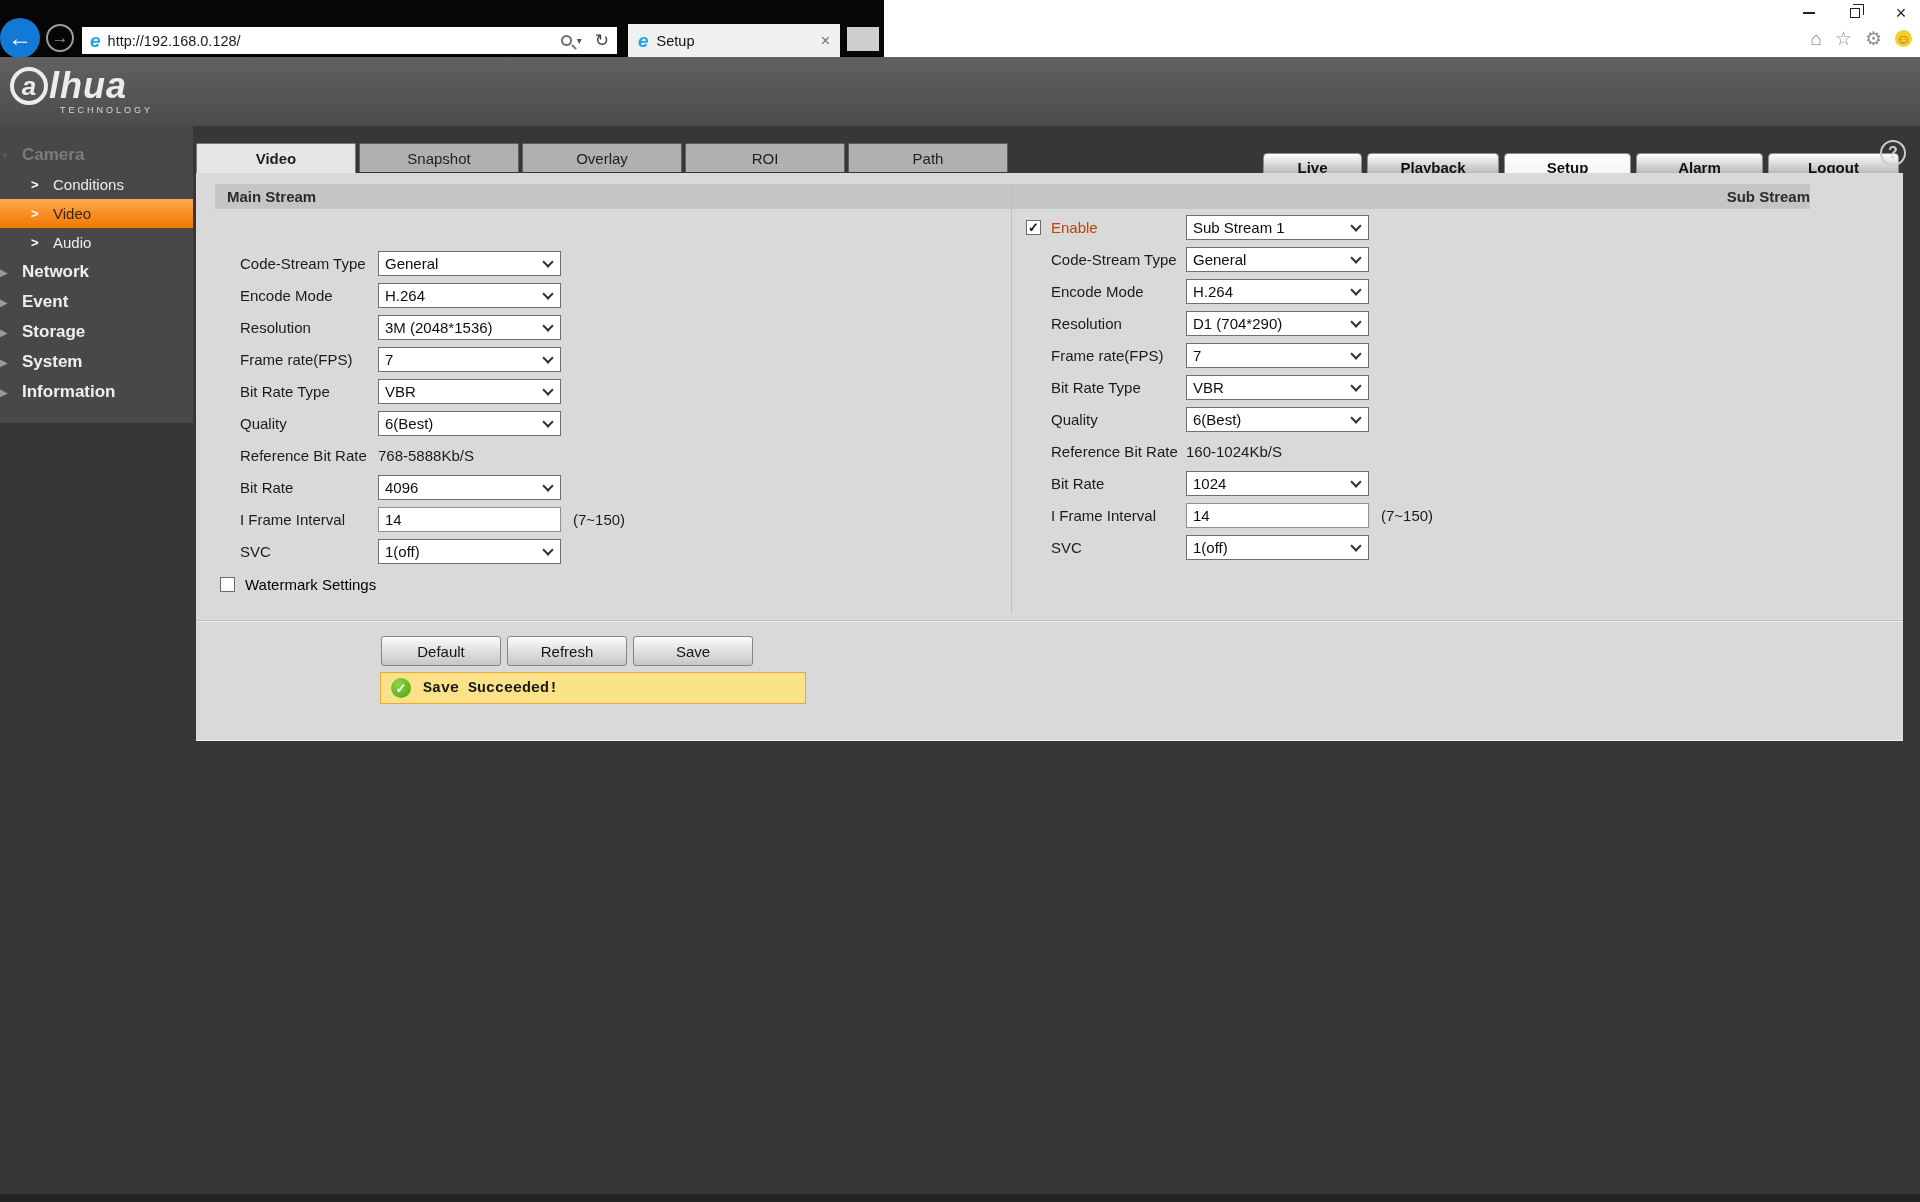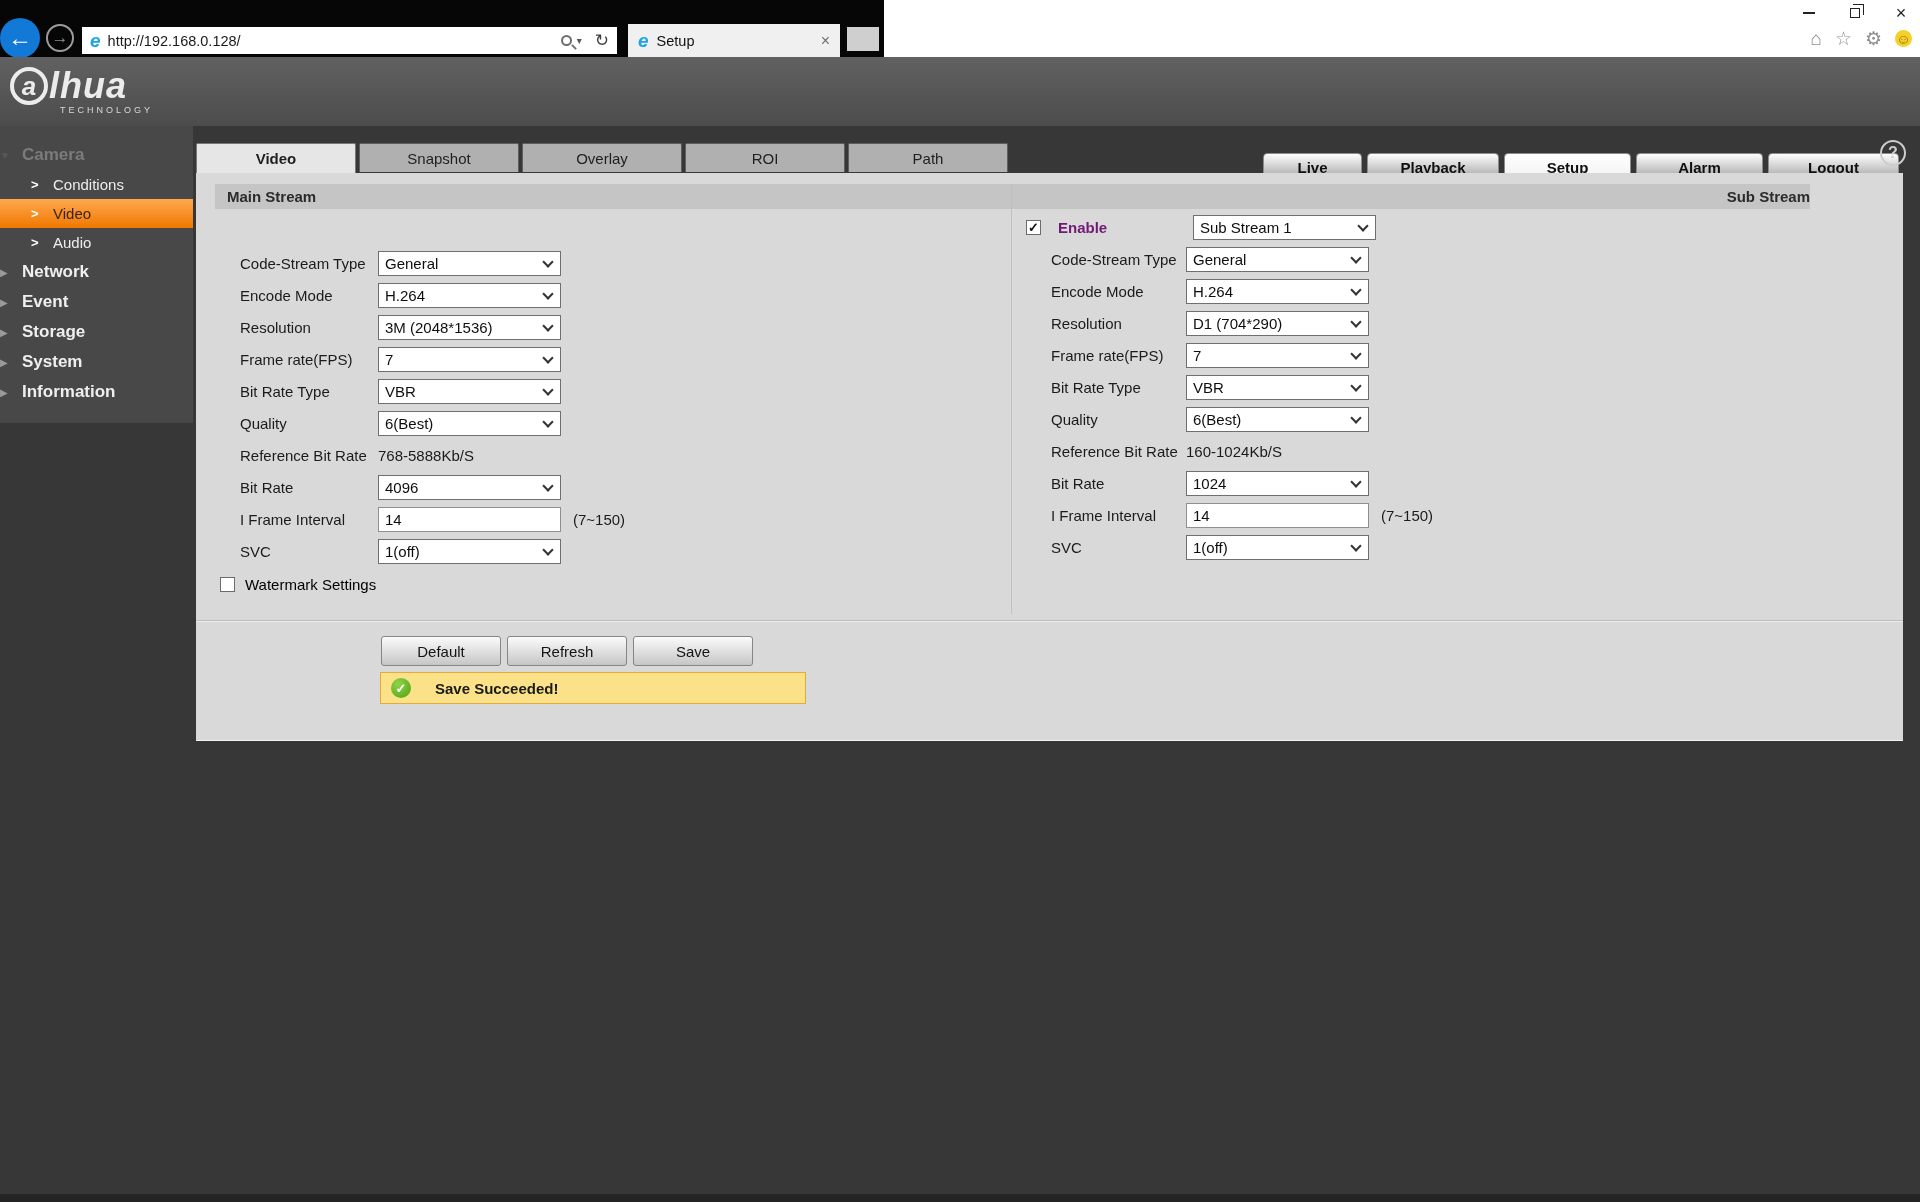--- a/index.html
+++ b/index.html
@@ -82,28 +82,28 @@
   .sel .sel-val { font-size:15px; color:#0e0e0e; white-space:nowrap; overflow:hidden; }
   .sel .chev-icon { position:absolute; right:8px; top:6px; width:8px; height:8px; border-right:2px solid #333; border-bottom:2px solid #333; transform:rotate(45deg); }
   .txt { width:183px; height:25px; background:#fff; border:1px solid #8f8f8f; font-size:15px; color:#0e0e0e; padding:0 6px; font-family:"Liberation Sans", sans-serif; }
   .note { margin-left:12px; font-size:15px; color:#1b1b1b; }
   .static-val { font-size:15px; color:#1b1b1b; }
   .cb { width:15px; height:15px; background:#fff; border:1px solid #6b6b6b; display:inline-flex; align-items:center; justify-content:center; flex:none; }
   .cb .cb-mark { font-size:13px; font-weight:bold; color:#111; line-height:1; }
   .cb + .cb-label { margin-left:10px; }
   #watermark-row { position:absolute; left:24px; top:395px; height:32px; display:flex; align-items:center; }
   #watermark-row .cb-label { font-size:15px; color:#000000; }
-  #sub-col .enable-label { width:135px; font-size:15px; color:#701a75; margin-left:17px;font-weight:bold; }
+  #sub-col .enable-label { width:135px; font-size:15px; color:#c2410c; margin-left:10px; }
 
   #h-sep { position:absolute; left:0; top:447px; width:100%; border-top:1px solid #bdbdbd; border-bottom:1px solid #ededed; }
   #action-btns { position:absolute; left:185px; top:463px; display:flex; gap:6px; }
   .act-btn { width:120px; height:30px; background:linear-gradient(#fbfbfb,#c6c6c6); border:1px solid #858585; border-radius:3px; font-size:15px; color:#141414; display:flex; align-items:center; justify-content:center; }
   #status-bar { position:absolute; left:184px; top:499px; width:426px; height:32px; background:#fbe289; border:1px solid #e9a83a; display:flex; align-items:center; padding-left:10px; }
   .ok-badge { width:20px; height:20px; border-radius:50%; background:radial-gradient(circle at 35% 30%, #8fd44a, #4ea10e); color:#fff; font-size:13px; font-weight:bold; display:flex; align-items:center; justify-content:center; }
-  #status-bar .msg { margin-left:24px; font-size:15px; font-weight:bold; color:#1a1a1a; }
+  #status-bar .msg { margin-left:12px; font-size:15px; font-weight:bold; color:#1a1a1a;font-family:Liberation Mono, monospace; }
 
   #bottom-strip { position:absolute; left:0; top:1194px; width:1920px; height:8px; background:#242424; }
 </style>
 </head>
 <body>
 
 <div id="chrome">
   <div id="chrome-dark"></div>
   <div id="back-btn">
       <span>←</span>

